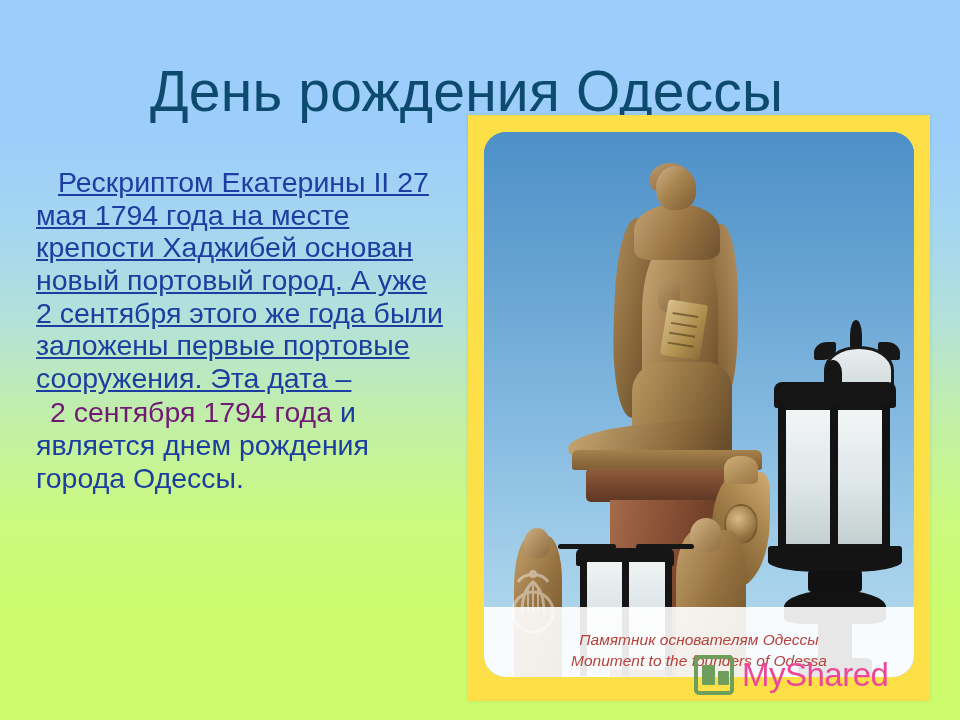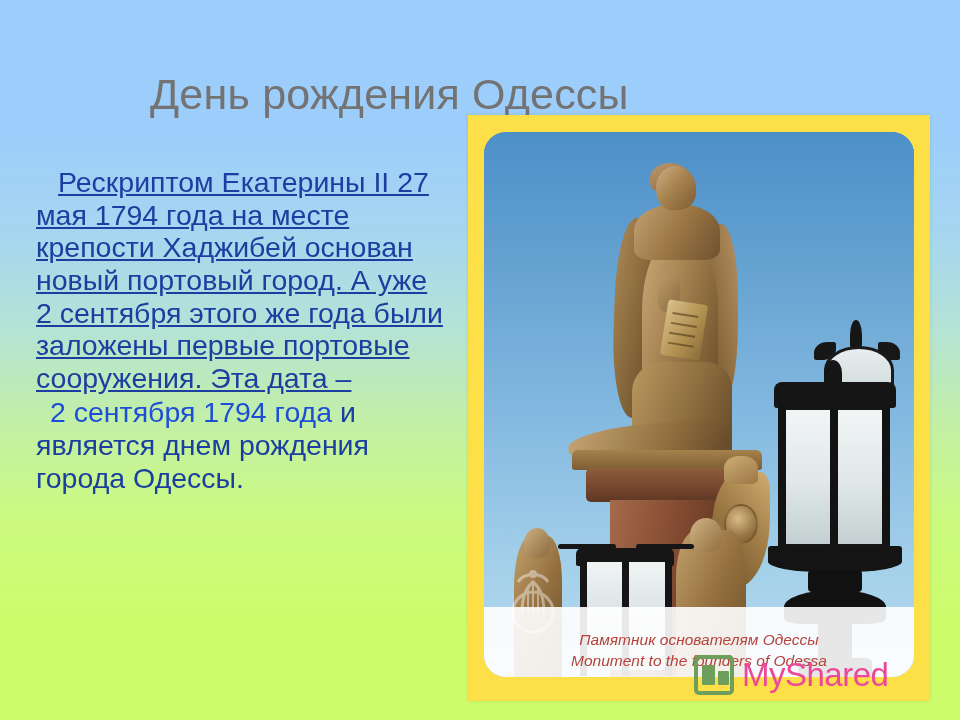--- a/index.html
+++ b/index.html
@@ -18,43 +18,43 @@
     overflow:hidden;
     position:relative;
   }
 
   
   .slide { position:absolute; inset:0; }
 
   
   .title {
     position:absolute;
-    left:150px; top:72px;
+    left:150px; top:62px;
     width:690px;
-    color:#737373;
-    font-size:43px;
+    color:#0c4a6e;
+    font-size:57px;
     font-weight:400;
     letter-spacing:0.2px;
     line-height:1.05;
     white-space:nowrap;
   }
 
   
   .body-text {
     position:absolute;
     left:36px; top:166px;
     width:414px;
     color:#1b3ea0;
     font-size:28.5px;
     line-height:1.145;
     font-weight:400;
   }
   .para { text-indent:22px;text-decoration:underline; }
   .para2 { text-indent:14px; margin-top:2px; }
-  .hl-orange { color:#1d4ed8; }
+  .hl-orange { color:#701a75; }
 
   
   .photo-frame {
     position:absolute;
     left:468px; top:115px;
     width:462px; height:586px;
     background:#fde047;
     box-shadow:0 0 3px rgba(90,110,80,0.22);
     padding-left:36px;
   }

